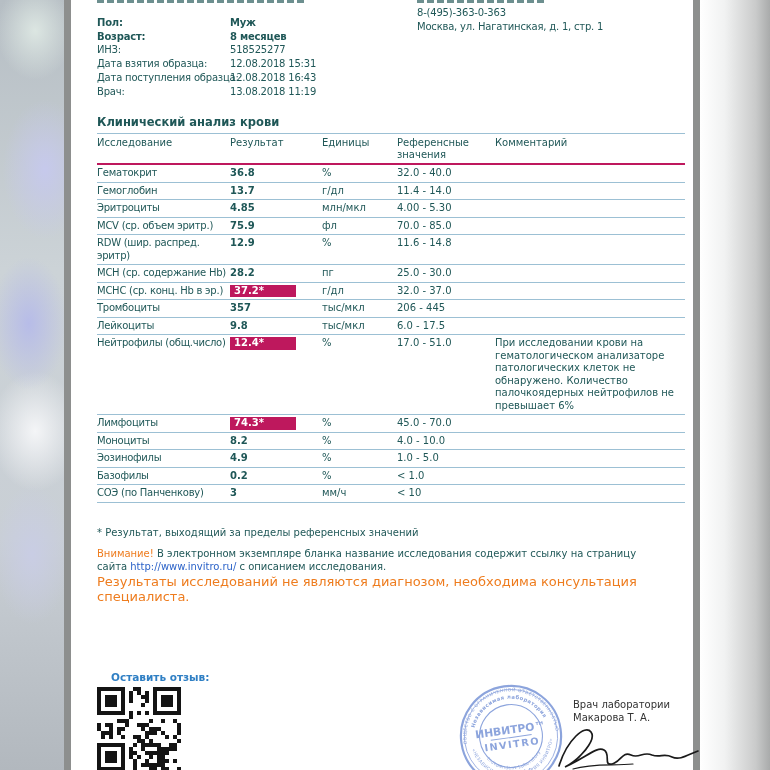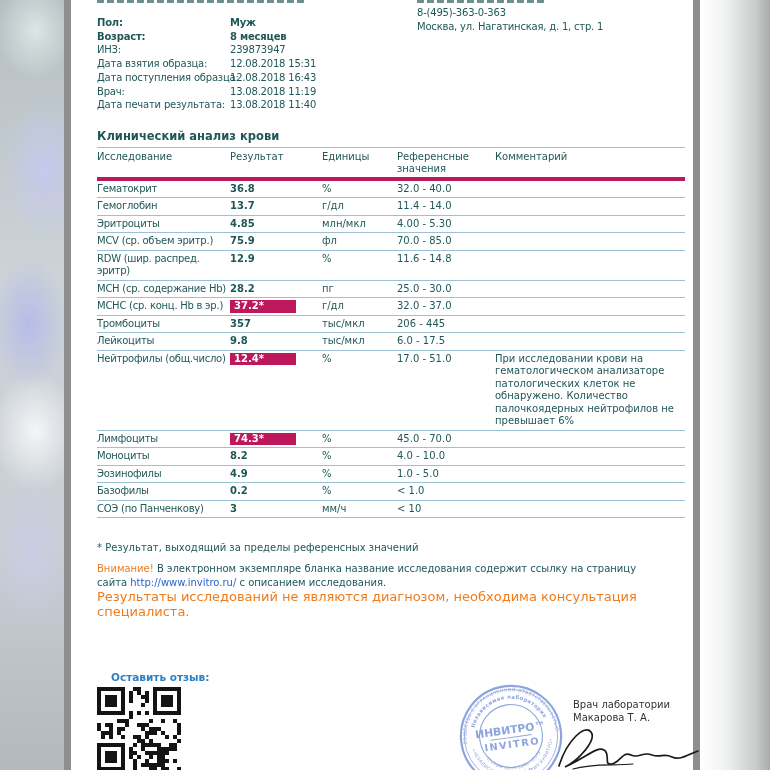--- a/index.html
+++ b/index.html
@@ -38,21 +38,21 @@
   .hrow{display:flex;line-height:13.7px;white-space:nowrap;letter-spacing:-0.2px}
   .hlabel{width:133px;flex:none}
   .hrow.b{font-weight:bold}
   .hdr-right{position:absolute;left:320px;top:6px;line-height:13.7px;letter-spacing:-0.2px}
 
   .sec-title{margin-top:17px;font-size:11.5px;font-weight:bold;color:#1f5757}
 
   table.results{width:588px;border-collapse:collapse;margin-top:4px;table-layout:fixed}
   table.results th{
     text-align:left;font-weight:normal;color:#1f5757;font-size:10px;
-    border-top:1px solid #9cc0d4;border-bottom:4px solid #be185d;
+    border-top:1px solid #9cc0d4;border-bottom:2px solid #be185d;
     padding:3px 4px 2px 0;vertical-align:top;line-height:12px}
   table.results td{
     color:#1f5757;font-size:10px;vertical-align:top;
     border-bottom:1px solid #9cc0d4;padding:2px 4px 2px 0;line-height:12.5px}
   td.c-name{color:#4342c6;letter-spacing:-0.25px}
   td.c-result{font-weight:bold;color:#143c3c}
   td.c-result .flag{background:#be185d;color:#fff;display:inline-block;width:66px;
     padding:0 0 0 4px;box-sizing:border-box}
   td.c-comment{line-height:12.5px}
 
@@ -90,42 +90,38 @@
     <span class="hval">Муж</span>
   </div>
 
   <div class="hrow b">
     <span class="hlabel">Возраст:</span>
     <span class="hval">8 месяцев</span>
   </div>
 
   <div class="hrow">
     <span class="hlabel">ИНЗ:</span>
-    <span class="hval">239873947</span>
+    <span class="hval">518525277</span>
   </div>
 
   <div class="hrow">
     <span class="hlabel">Дата взятия образца:</span>
     <span class="hval">12.08.2018 15:31</span>
   </div>
 
   <div class="hrow">
     <span class="hlabel">Дата поступления образца:</span>
     <span class="hval">12.08.2018 16:43</span>
   </div>
 
   <div class="hrow">
     <span class="hlabel">Врач:</span>
     <span class="hval">13.08.2018 11:19</span>
   </div>
 
-  <div class="hrow">
-    <span class="hlabel">Дата печати результата:</span>
-    <span class="hval">13.08.2018 11:40</span>
-  </div>
 </div>
       <div class="hdr-right" id="hdr-right">
           <div>8-(495)-363-0-363</div>
           <div>Москва, ул. Нагатинская, д. 1, стр. 1</div>
         </div>
     </div>
 
     <div class="sec-title">Клинический анализ крови</div>
 
     <table class="results">

